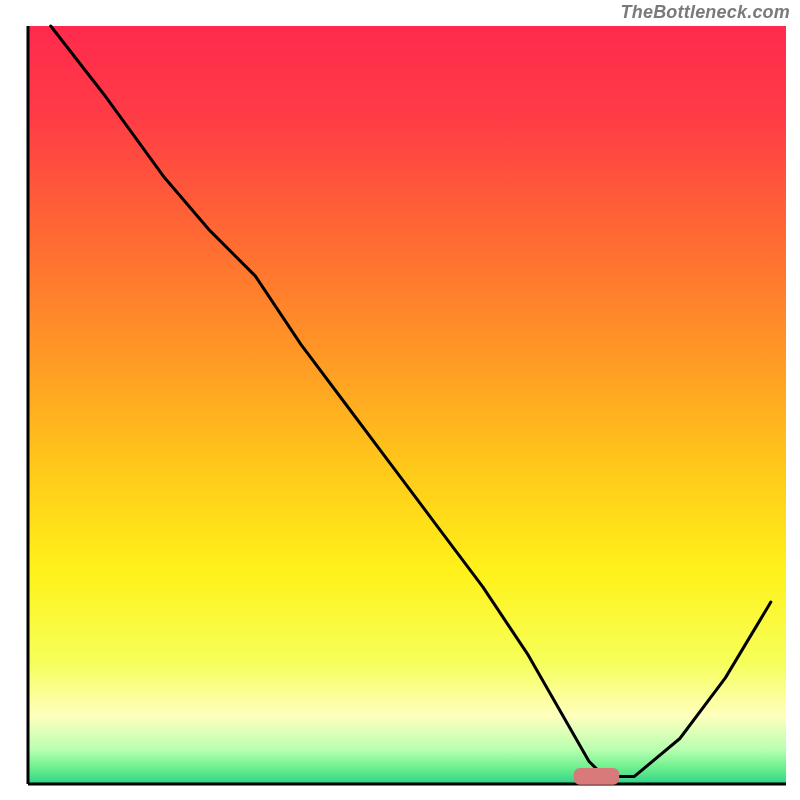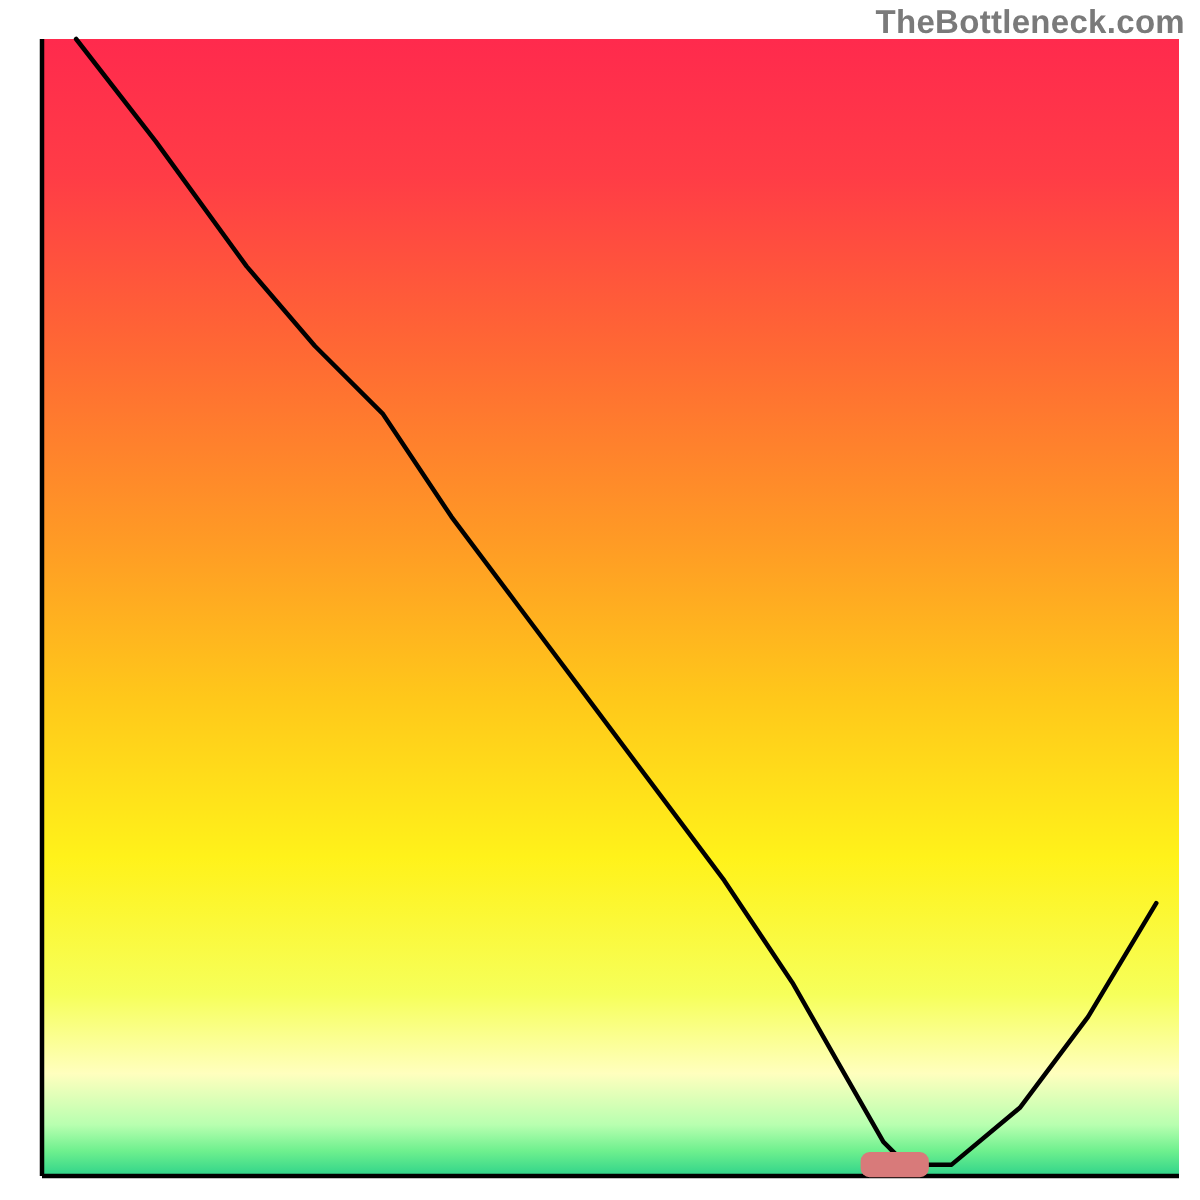--- a/index.html
+++ b/index.html
@@ -12,24 +12,25 @@
   }
   .stage {
     position: relative;
     width: 800px;
     height: 800px;
   }
   .watermark {
     position: absolute;
     top: 2px;
     right: 10px;
-    font-size: 22px;
+    font-size: 18px;
     font-weight: bold;
     color: #7a7a7a;
     letter-spacing: 0.2px;
+    font-style: italic;
   }
   svg.plot {
     position: absolute;
     left: 0;
     top: 0;
   }
 </style>
 </head>
 <body>
 

